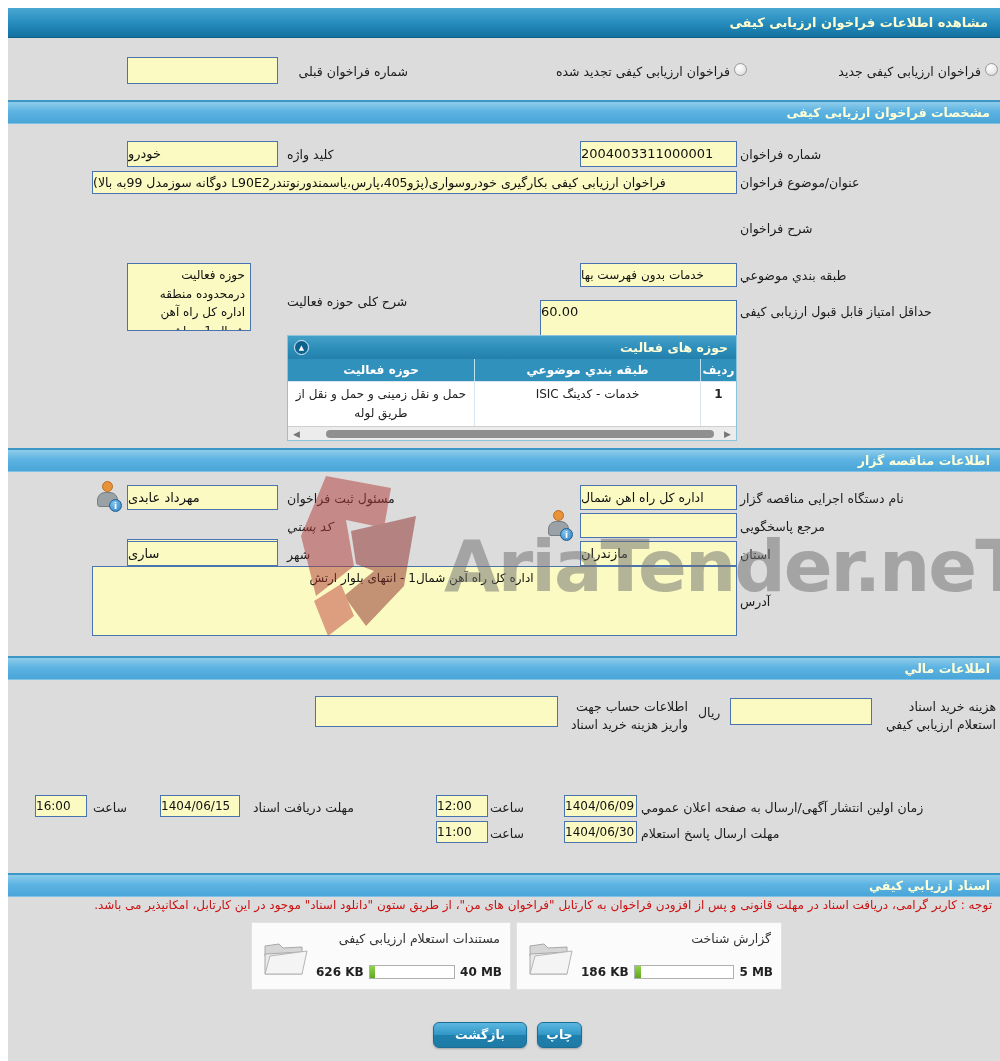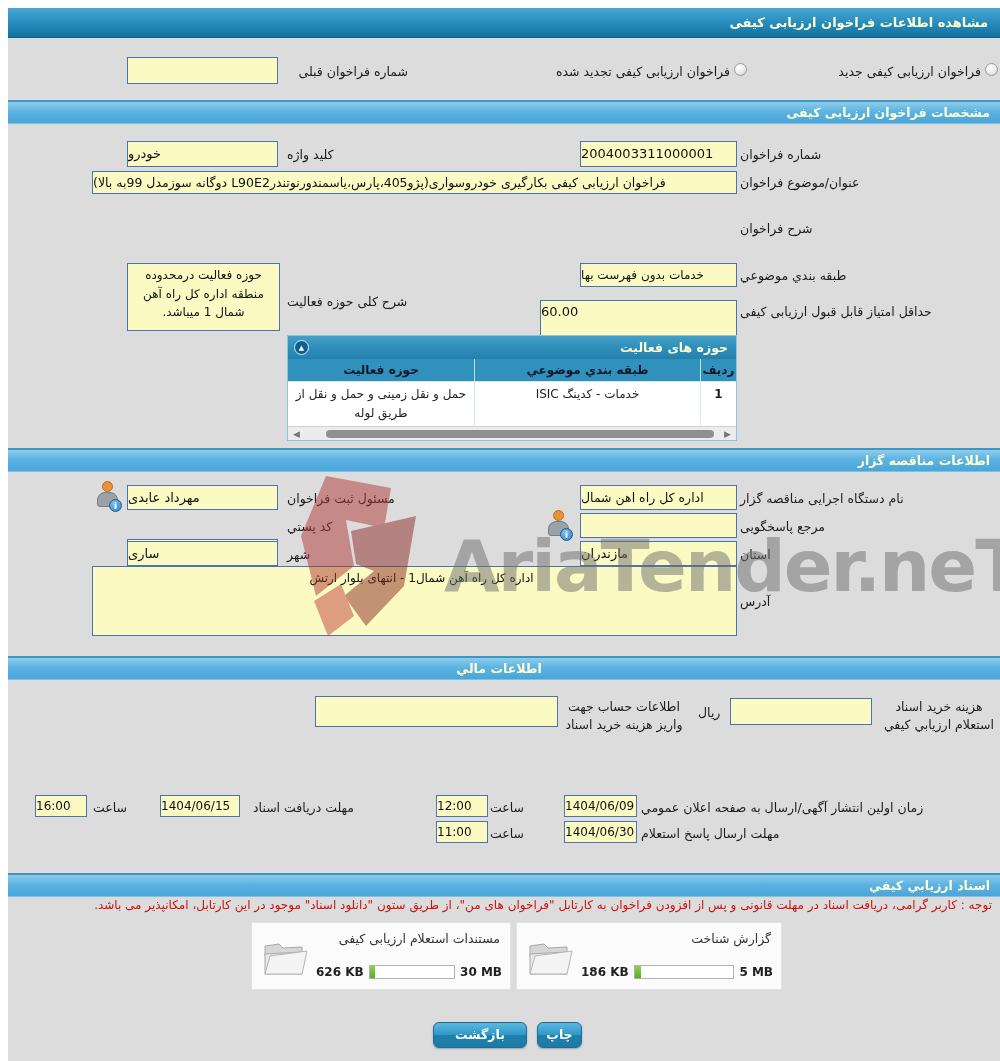--- a/index.html
+++ b/index.html
@@ -12,21 +12,21 @@
   .bar-main { position:absolute; left:0; width:992px; height:30px;
     background:linear-gradient(180deg,#4aa6d2 0%,#2a90c1 45%,#1b7dae 78%,#15719f 100%);
     border-bottom:1px solid #0e5f88; color:#ffffd2; font-size:13px; font-weight:bold;
     line-height:30px; padding-right:12px; }
   .bar-sec { position:absolute; left:0; width:992px; height:24px;
     background:linear-gradient(180deg,#8ecdea 0%,#5db3e2 45%,#49a6d8 100%);
     border-top:2px solid #3d97c6; border-bottom:1px solid #7fc0e4;
     color:#ffffd8; font-size:12.5px; font-weight:bold; line-height:22px; padding-right:10px; }
 
   .lbl { position:absolute; white-space:nowrap; font-size:12.5px; color:#1c1c1c; }
-  .lbl2 { position:absolute; font-size:12.5px; color:#1c1c1c; text-align:center; line-height:1.45; }
+  .lbl2 { position:absolute; font-size:12.5px; color:#1c1c1c; line-height:1.45; }
 
   .inp { position:absolute; background:#fafac2; border:1px solid #4a74b0;
          font-size:13px; color:#111; text-align:left; line-height:24px;
          overflow:hidden; white-space:nowrap; }
   .ta  { position:absolute; background:#fafac2; border:1px solid #4a74b0;
          font-size:12px; color:#111; text-align:center; padding:2px 5px; line-height:1.55;
          overflow:hidden; }
 
   .radio { position:absolute; width:13px; height:13px; border-radius:50%;
            background:radial-gradient(circle at 35% 30%,#ffffff 0%,#e9e9e9 60%,#c2c2c2 100%);
@@ -34,21 +34,21 @@
 
   
   .tbl { position:absolute; left:279px; top:327px; width:450px; border:1px solid #8fc3dd; background:#fff; }
   .tbl-title { height:23px; background:linear-gradient(180deg,#43a0c8 0%,#2b8cb8 60%,#2480ac 100%);
                color:#ffffd8; font-size:12.5px; font-weight:bold; line-height:23px;
                padding-right:8px; position:relative; }
   .collapse-btn { position:absolute; left:6px; top:4px; width:15px; height:15px; border-radius:50%;
                   background:#0d5f8c; color:#fff; font-size:7px; line-height:15px; text-align:center;
                   border:1px solid #dff0f8; }
   .tbl-head { display:flex; direction:rtl; background:#3191bd; }
-  .tbl-head div { color:#0f172a; font-size:12px; font-weight:bold; text-align:center;
+  .tbl-head div { color:#ffffff; font-size:12px; font-weight:bold; text-align:center;
                   line-height:22px; border-left:1px solid #bfe0f0; }
   .tbl-row { display:flex; direction:rtl; background:#ffffff; border-top:1px solid #d7e6ef; }
   .tbl-row div { font-size:12px; color:#222; text-align:center; border-left:1px solid #d7e6ef;
                  padding:3px 2px; line-height:1.6; }
   .c1{width:36px;} .c2{width:226px;} .c3{width:186px; border-left:none !important;}
   .tbl-scroll { position:relative; height:14px; background:#ececec; border-top:1px solid #cfcfcf; }
   .tbl-thumb { position:absolute; left:38px; right:22px; top:3px; height:8px;
                background:#8f8f8f; border-radius:4px; }
   .scroll-arrow { position:absolute; top:0; font-size:9px; color:#777; line-height:14px; }
 
@@ -115,21 +115,21 @@
   <div class="inp" style="left:119px; top:133px; width:151px; height:26px;">خودرو</div>
 
   <div class="lbl" style="left:732px; top:167px;">عنوان/موضوع فراخوان</div>
   <div class="inp" style="left:84px; top:163px; width:645px; height:23px; line-height:21px; font-size:12.5px;">فراخوان ارزیابی کیفی بکارگیری خودروسواری(پژو405،پارس،یاسمندورنوتندرL90E2 دوگانه سوزمدل 99به بالا)</div>
 
   <div class="lbl" style="left:732px; top:213px;">شرح فراخوان</div>
 
   <div class="lbl" style="left:732px; top:260px;">طبقه بندي موضوعي</div>
   <div class="inp" style="left:572px; top:255px; width:157px; height:24px; font-size:12px; line-height:22px;">خدمات بدون فهرست بها</div>
   <div class="lbl" style="left:279px; top:286px;">شرح کلی حوزه فعالیت</div>
-  <div class="ta" style="left:119px; top:255px; width:153px; height:68px; text-align:center;">حوزه فعالیت درمحدوده منطقه اداره کل راه آهن شمال 1 میباشد.</div>
+  <div class="ta" style="left:119px; top:255px; width:124px; height:68px; text-align:right;">حوزه فعالیت درمحدوده منطقه اداره کل راه آهن شمال 1 میباشد.</div>
 
   <div class="lbl" style="left:732px; top:296px;">حداقل امتیاز قابل قبول ارزیابی کیفی</div>
   <div class="inp" style="left:532px; top:292px; width:197px; height:38px; line-height:21px;">60.00</div>
 
   <div class="tbl">
     <div class="tbl-title">
       <span>حوزه های فعالیت</span>
       <div class="collapse-btn">▲</div>
     </div>
     <div class="tbl-head">
@@ -163,32 +163,32 @@
     <div class="badge">i</div>
   </div>
 
   <div class="lbl" style="left:732px; top:511px;">مرجع پاسخگویی</div>
   <div class="inp" style="left:572px; top:505px; width:157px; height:25px;"></div>
   <div class="avatar" style="left:538px; top:501px;">
     <div class="head"></div>
       <div class="body"></div>
     <div class="badge">i</div>
   </div>
-  <div class="lbl" style="left:279px; top:511px;">کد پستي</div>
+  <div class="lbl" style="left:279px; top:511px;font-style:italic;">کد پستي</div>
   <div class="inp" style="left:119px; top:531px; width:151px; height:25px;">4813891164</div>
 
   <div class="lbl" style="left:732px; top:539px;">استان</div>
   <div class="inp" style="left:572px; top:533px; width:157px; height:25px;">مازندران</div>
   <div class="lbl" style="left:279px; top:539px;">شهر</div>
   <div class="inp" style="left:119px; top:533px; width:151px; height:25px;">ساری</div>
 
   <div class="lbl" style="left:732px; top:586px;">آدرس</div>
   <div class="ta" style="left:84px; top:558px; width:645px; height:70px;padding-left:19px;">اداره کل راه آهن شمال1 - انتهای بلوار ارتش</div>
 
-  <div class="bar-sec" style="top:648px;text-align:center;">
+  <div class="bar-sec" style="top:648px;">
     <span>اطلاعات مالي</span>
   </div>
 
   <div class="lbl2" style="left:874px; top:690px; width:114px;">هزینه خرید اسناد استعلام ارزیابي کیفي</div>
   <div class="inp" style="left:722px; top:690px; width:142px; height:27px;"></div>
   <div class="lbl" style="left:690px; top:697px;">ریال</div>
   <div class="lbl2" style="left:552px; top:690px; width:128px;">اطلاعات حساب جهت واریز هزینه خرید اسناد</div>
   <div class="inp" style="left:307px; top:688px; width:243px; height:31px;"></div>
 
 
@@ -218,21 +218,21 @@
     <svg class="folder" width="46" height="42" viewBox="0 0 46 42">
       <path d="M3 10 L17 8 L21 12 L40 11 L40 18 L3 20 Z" fill="#d6d6d6" stroke="#a8a8a8"></path>
       <path d="M3 18 L40 16 L40 38 L3 38 Z" fill="#e9e9e9" stroke="#a8a8a8"></path>
       <path d="M8 20 L45 15 L40 38 L3 38 Z" fill="#f4f4f4" stroke="#b5b5b5"></path>
     </svg>
     <div class="prog">
       <span class="psize">626 KB</span>
       <div class="pbar">
           <div class="pfill" style="width:6%;"></div>
         </div>
-      <span class="psize">30 MB</span>
+      <span class="psize">40 MB</span>
     </div>
   </div>
 
   <div class="filebox" style="left:508px; width:266px;">
     <div class="ftitle">گزارش شناخت</div>
     <svg class="folder" width="46" height="42" viewBox="0 0 46 42">
       <path d="M3 10 L17 8 L21 12 L40 11 L40 18 L3 20 Z" fill="#d6d6d6" stroke="#a8a8a8"></path>
       <path d="M3 18 L40 16 L40 38 L3 38 Z" fill="#e9e9e9" stroke="#a8a8a8"></path>
       <path d="M8 20 L45 15 L40 38 L3 38 Z" fill="#f4f4f4" stroke="#b5b5b5"></path>
     </svg>

